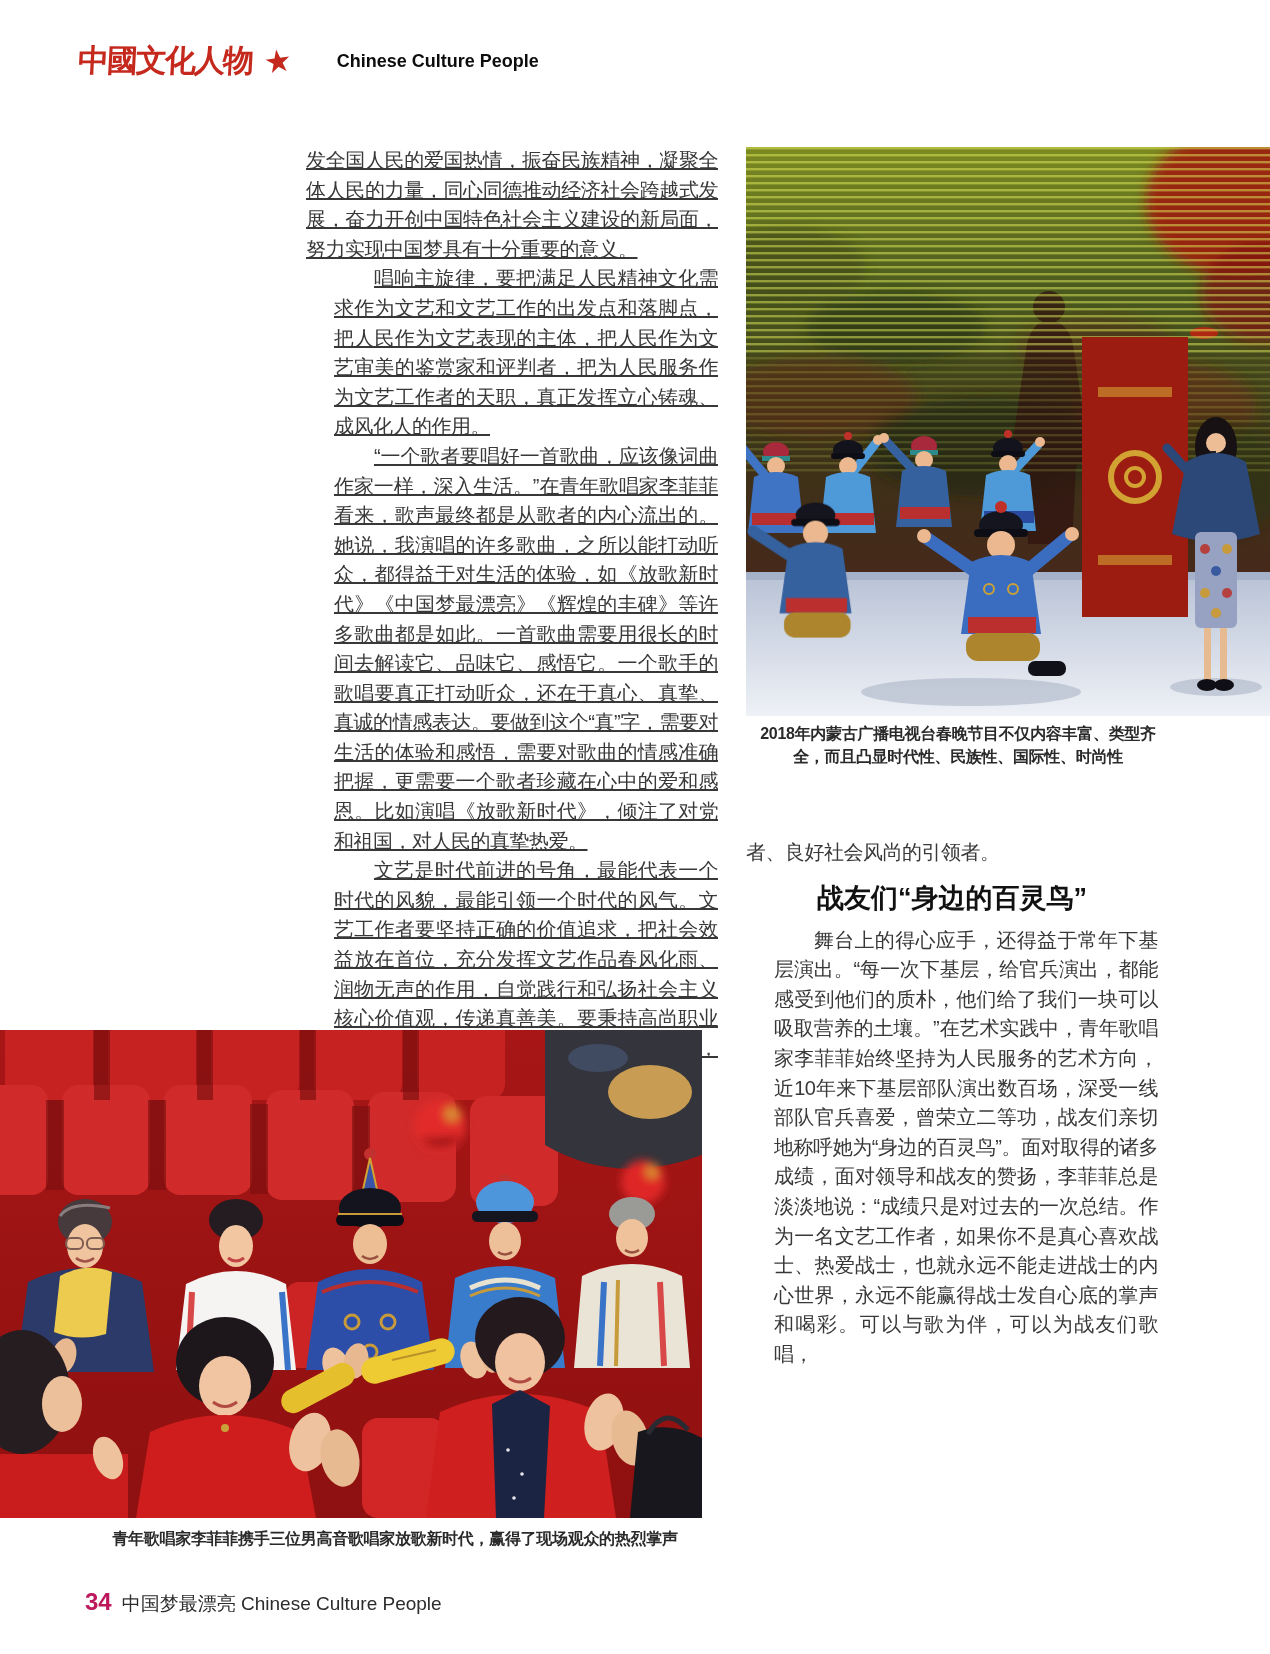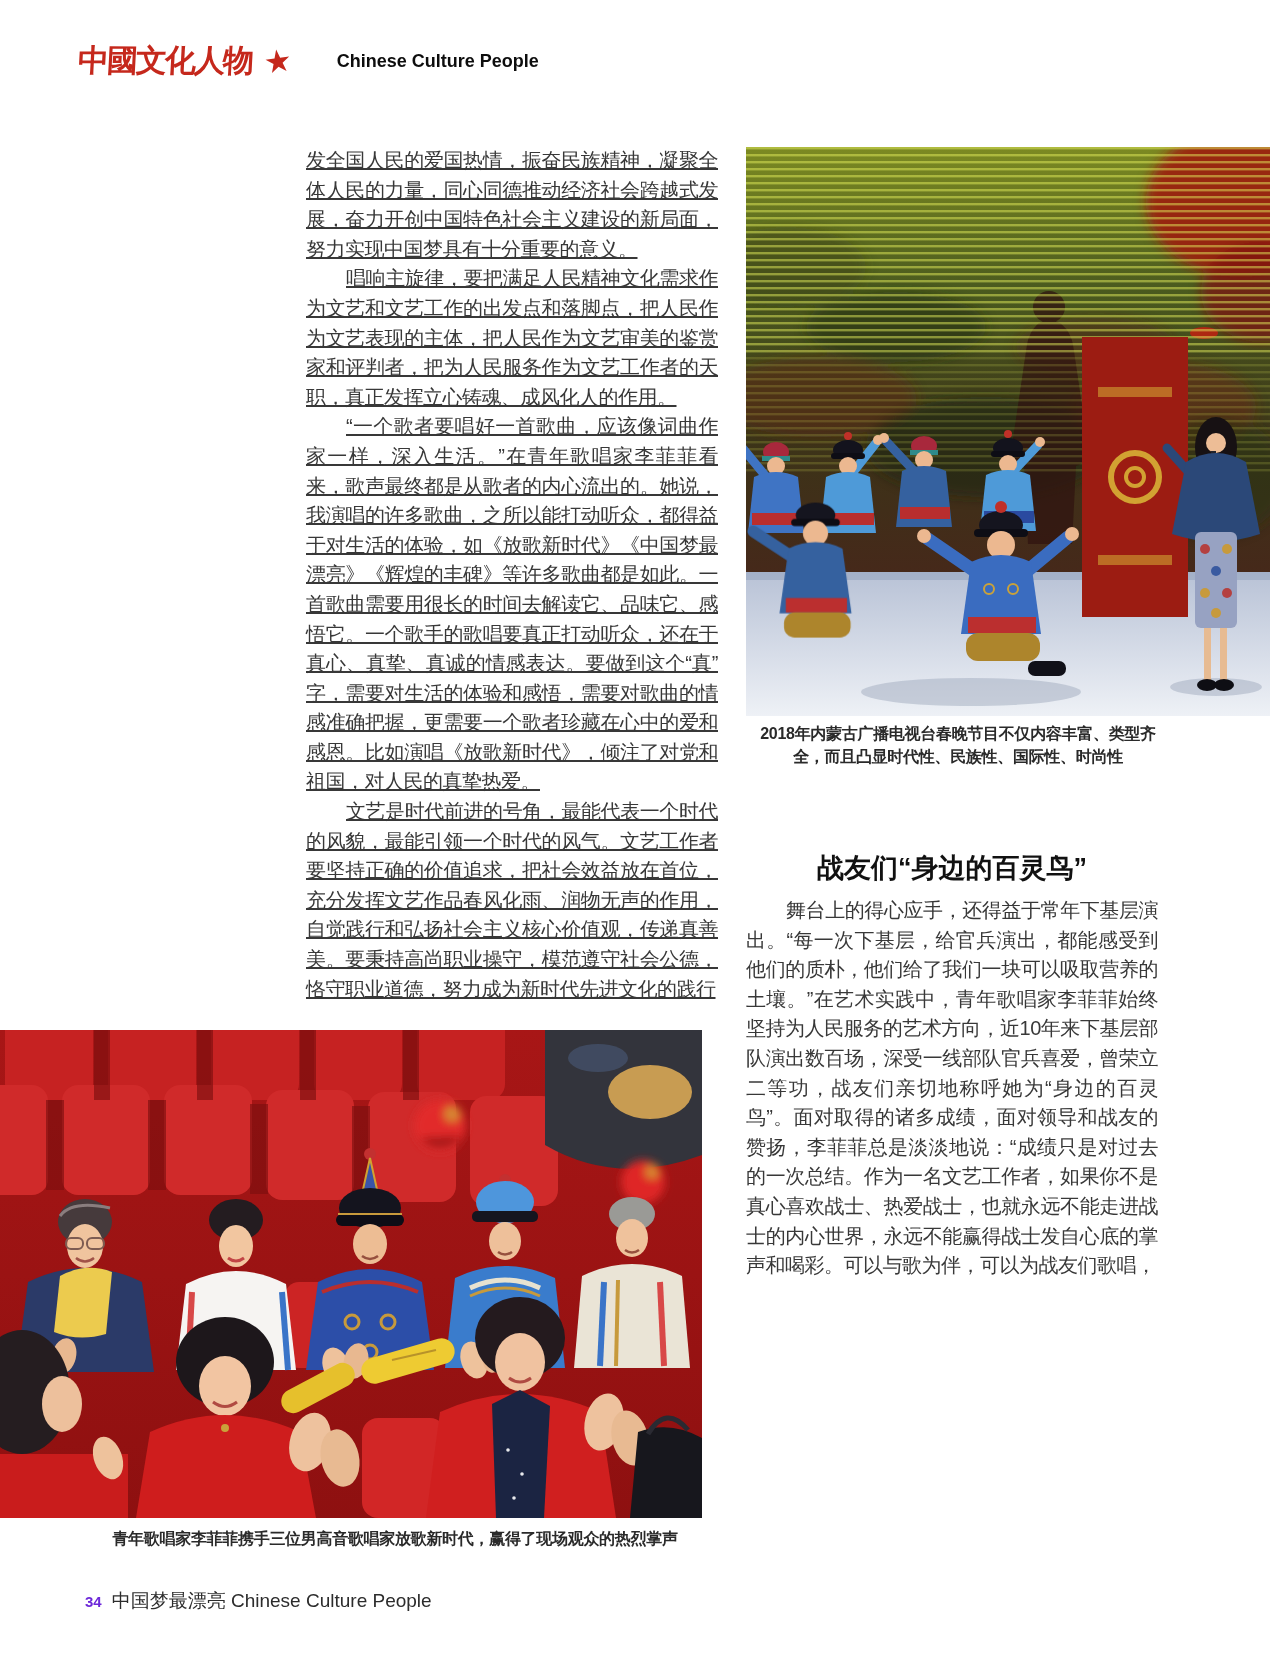--- a/index.html
+++ b/index.html
@@ -17,41 +17,41 @@
   }
   .logo-star{font-size:31px;color:#c5281c;margin:0 9px 0 12px;display:inline-block;transform:rotate(-8deg);}
   .logo-en{font-size:18px;font-weight:700;color:#0d0d0d;letter-spacing:0px;margin-left:36px;}
   
   .col{
     position:absolute;width:412px;
     font-size:20px;line-height:29.6px;letter-spacing:-0.5px;
     color:#383838;text-align:justify;
   }
   .col p{margin:0;}
-  .col p.indent{text-indent:2em;}
+  .col p.indent{text-indent:2em;margin-left:28px;}
   .col-left{left:306px;top:146px;text-decoration:underline;}
   .col-right{left:746px;top:838px;}
   .section-heading{
     font-size:27px;line-height:36px;font-weight:700;color:#111;
     letter-spacing:0;margin:12px 0 10px 0 !important;text-align:center;
   }
   
   .photo{position:absolute;overflow:hidden;background:#222;}
   .photo svg{display:block;}
   .photo-top{left:746px;top:147px;width:524px;height:569px;}
   .photo-bottom{left:0;top:1030px;width:702px;height:488px;}
   .caption{
     position:absolute;font-size:16px;line-height:23px;font-weight:700;
     color:#2a2a2a;letter-spacing:-0.3px;text-align:center;
   }
   .caption-top{left:746px;top:722px;width:424px;}
   .caption-bottom{left:85px;top:1527px;width:620px;white-space:nowrap;}
   
   .footer{position:absolute;left:85px;top:1588px;display:flex;align-items:baseline;gap:10px;}
-  .footer .page-num{font-size:15px;font-weight:700;color:#6d28d9;}
+  .footer .page-num{font-size:24px;font-weight:700;color:#be185d;}
   .footer .footer-text{font-size:19px;color:#2c2c2c;}
 </style>
 </head>
 <body>
 
 <div class="page">
 
   <div class="masthead">
     <span class="logo-cn">中國文化人物</span>
     <span class="logo-star">★</span>
@@ -205,20 +205,21 @@
         <rect x="474" y="481" width="7" height="52" fill="#e7bb92"></rect>
         <ellipse cx="461" cy="538" rx="10" ry="6" fill="#0e0e14"></ellipse>
         <ellipse cx="478" cy="538" rx="10" ry="6" fill="#0e0e14"></ellipse>
       </g>
     </svg>
   </div>
 
   <div class="caption caption-top">2018年内蒙古广播电视台春晚节目不仅内容丰富、类型齐全，而且凸显时代性、民族性、国际性、时尚性</div>
 
   <div class="col col-right">
+    <p>者、良好社会风尚的引领者。</p>
     <p class="section-heading">战友们“身边的百灵鸟”</p>
     <p class="indent">舞台上的得心应手，还得益于常年下基层演出。“每一次下基层，给官兵演出，都能感受到他们的质朴，他们给了我们一块可以吸取营养的土壤。”在艺术实践中，青年歌唱家李菲菲始终坚持为人民服务的艺术方向，近10年来下基层部队演出数百场，深受一线部队官兵喜爱，曾荣立二等功，战友们亲切地称呼她为“身边的百灵鸟”。面对取得的诸多成绩，面对领导和战友的赞扬，李菲菲总是淡淡地说：“成绩只是对过去的一次总结。作为一名文艺工作者，如果你不是真心喜欢战士、热爱战士，也就永远不能走进战士的内心世界，永远不能赢得战士发自心底的掌声和喝彩。可以与歌为伴，可以为战友们歌唱，</p>
   </div>
 
   <div class="photo photo-bottom">
     <svg width="702" height="488" viewBox="0 0 702 488" xmlns="http://www.w3.org/2000/svg">
       <defs>
         <linearGradient id="seatBase" x1="0" y1="0" x2="0" y2="1">
           <stop offset="0" stop-color="#a81616"></stop>
           <stop offset="1" stop-color="#8e1010"></stop>

